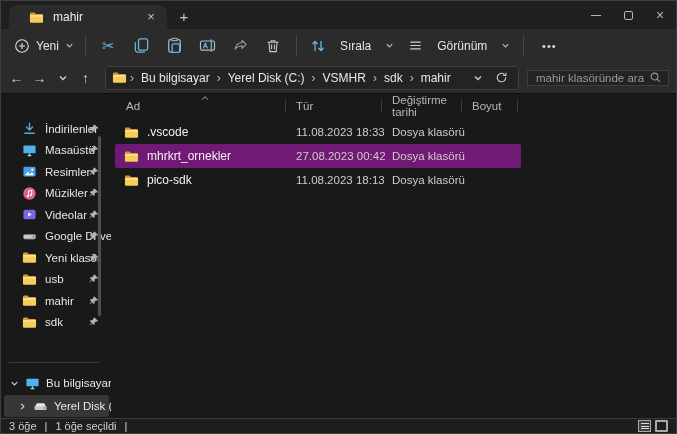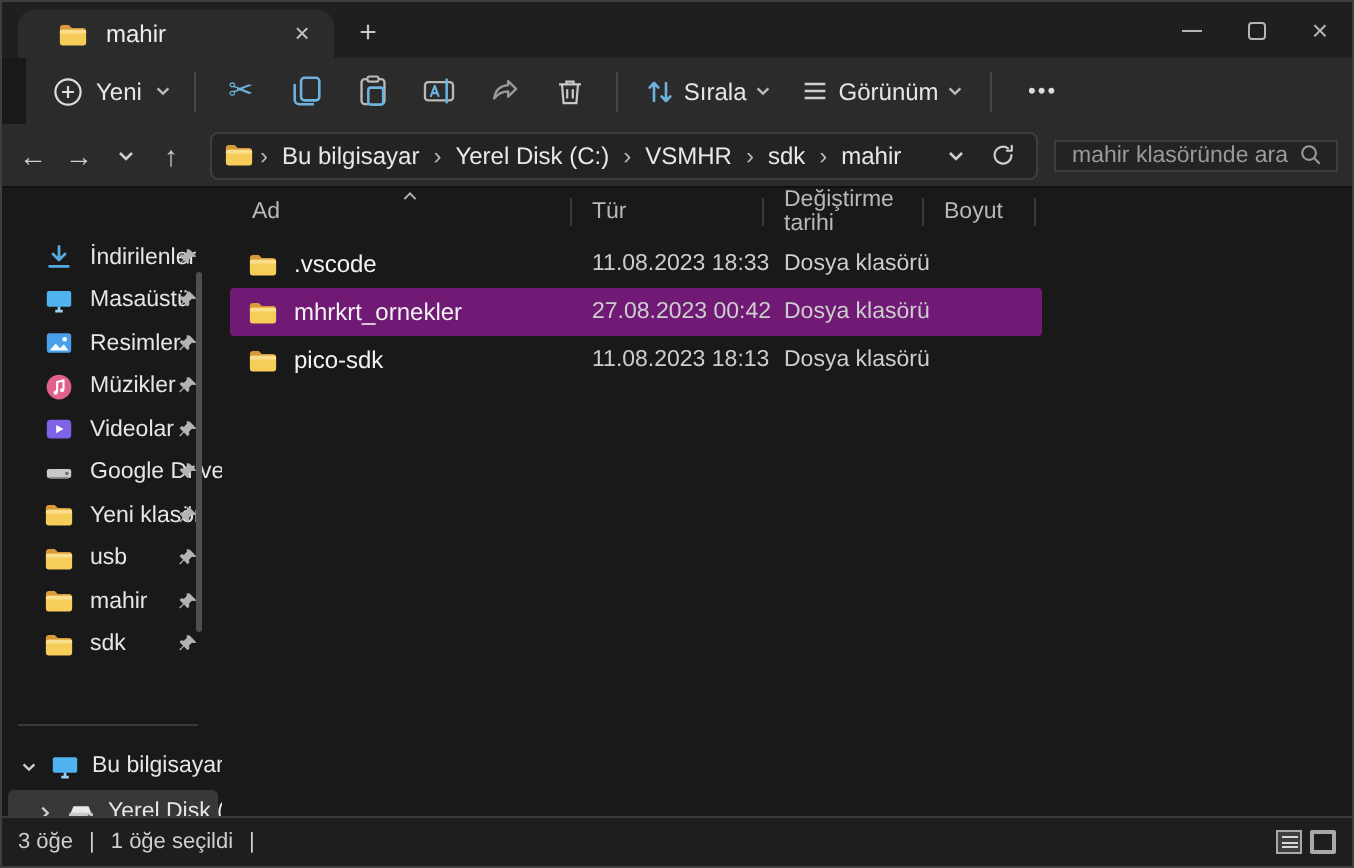--- a/index.html
+++ b/index.html
@@ -16,27 +16,27 @@
   .tab-label{flex:1;color:#ececec;font-size:12px;white-space:nowrap;overflow:hidden;}
   .tab-close{color:#c3c3c3;font-size:13px;width:16px;height:16px;line-height:15px;text-align:center;border-radius:3px;}
   .newtab{position:absolute;left:173px;top:6px;width:20px;height:20px;color:#c9c9c9;
     font-size:15px;line-height:19px;text-align:center;border-radius:4px;}
   .wincontrols{position:absolute;right:0;top:0;height:28px;display:flex;}
   .wc{width:32px;height:28px;display:flex;align-items:center;justify-content:center;color:#b5b5b5;}
   .wc .minbar{width:10px;height:1px;background:#b5b5b5;}
   .wc .maxbox{width:9px;height:9px;border:1px solid #b5b5b5;border-radius:2px;}
   .wc.close{font-size:14px;}
   
-  .toolbar{position:absolute;top:28px;left:12px;right:0;height:33px;background:#2b2b2b;
+  .toolbar{position:absolute;top:28px;left:0;right:0;height:33px;background:#2b2b2b;
     display:flex;align-items:center;padding-left:8px;}
   .tbtn{display:flex;align-items:center;justify-content:center;height:26px;border-radius:4px;color:#e6e6e6;}
   .btn-new{gap:6px;padding:0 5px;}
   .icbtn{width:33px;}
   .tdiv{width:1px;height:20px;background:#474747;margin:0 6px;}
-  .lblbtn{gap:4px;padding:0 7px;}
+  .lblbtn{gap:14px;padding:0 7px;}
   .more{width:26px;letter-spacing:1px;color:#dcdcdc;font-size:11px;margin-left:6px;}
   .glyph-cut{color:#6db3dd;font-size:15px;line-height:1;}
   
   .addressbar{position:absolute;top:61px;left:0;right:0;height:32px;background:#2b2b2b;
     border-bottom:1px solid #101010;display:flex;align-items:center;padding:0 7px 0 4px;}
   .navbtn{width:23px;height:24px;display:flex;align-items:center;justify-content:center;
     color:#cfcfcf;font-size:14px;border-radius:4px;}
   .crumbbox{margin-left:8px;flex:1;height:24px;background:#232323;border:1px solid #3e3e3e;
     border-radius:4px;display:flex;align-items:center;padding:0 6px;gap:2px;min-width:0;}
   .crumb{color:#e8e8e8;padding:1px 4px;border-radius:3px;white-space:nowrap;font-size:12px;}
@@ -66,21 +66,21 @@
   .hcell{position:relative;height:100%;display:flex;align-items:center;padding-left:10px;}
   .hcell::after{content:"";position:absolute;right:0;top:5px;bottom:5px;width:1px;background:#3a3a3a;}
   .sortmark{position:absolute;left:90px;top:1px;}
   .rows{margin-top:2px;padding-left:4px;}
   .frow{width:406px;height:24px;display:grid;grid-template-columns:171px 96px 80px 56px;
     align-items:center;border-radius:2px;}
   .frow.sel{background:#701a75;}
   .ncell{display:flex;align-items:center;gap:8px;padding-left:9px;color:#f2f2f2;white-space:nowrap;}
   .dcell,.tcell,.scell{color:#cdcdcd;font-size:11.5px;padding-left:10px;white-space:nowrap;}
   
-  .statusbar{position:absolute;left:0;right:0;bottom:0;height:25px;background:#1e1e1e;
+  .statusbar{position:absolute;left:0;right:0;bottom:0;height:15px;background:#1e1e1e;
     border-top:1px solid #3a3a3a;display:flex;align-items:center;padding-left:8px;gap:8px;
     font-size:11px;color:#cfcfcf;}
   .viewbtns{margin-left:auto;margin-right:8px;display:flex;gap:4px;align-items:center;}
   .vb{width:13px;height:12px;display:flex;align-items:center;justify-content:center;}
   .vb.details{border:1px solid #a9a9a9;background:#3f3f3f;flex-direction:column;gap:1.5px;padding:2px 1.5px;}
   .vb.details i{display:block;width:100%;height:1px;background:#d8d8d8;}
   .vb.thumbs{border:2px solid #a9a9a9;border-radius:1px;background:transparent;}
   svg{display:block;flex:none;}
 </style>
 </head>

